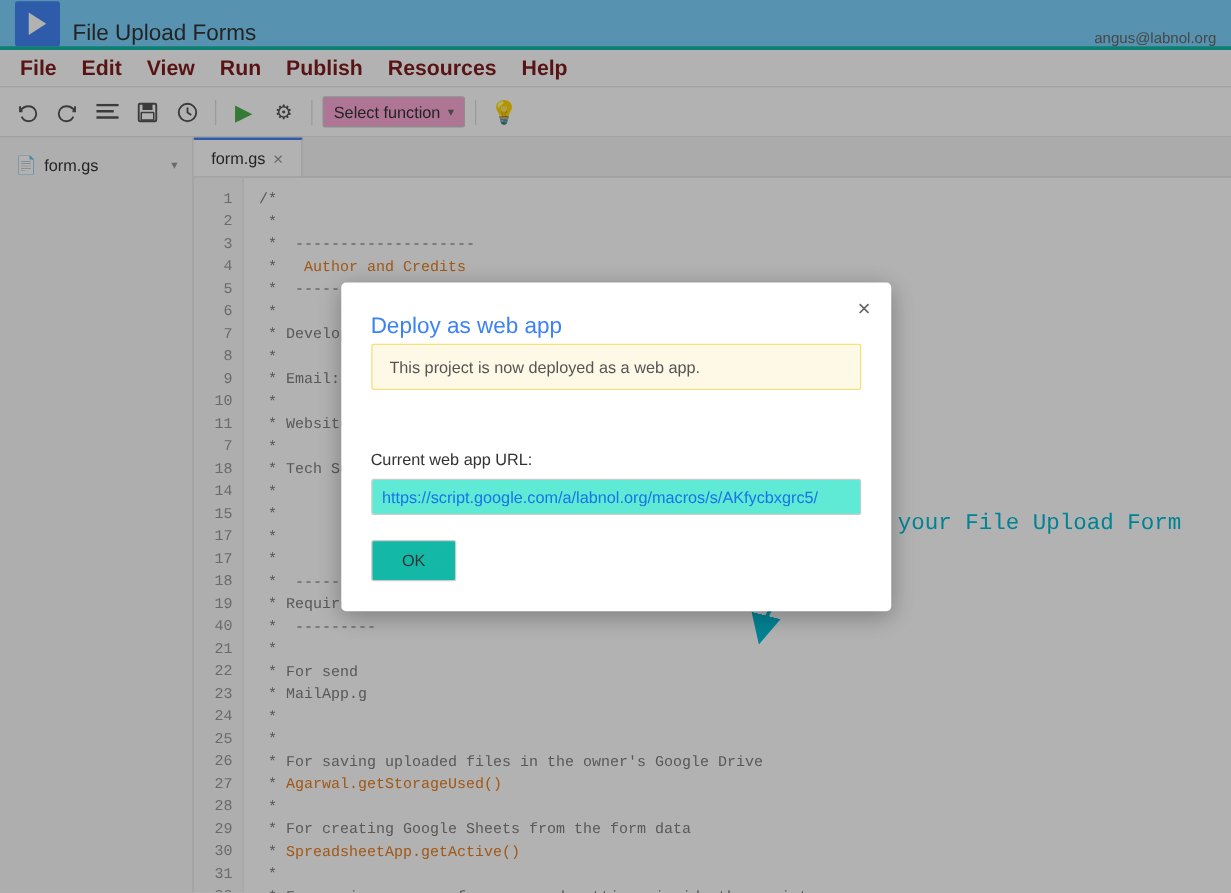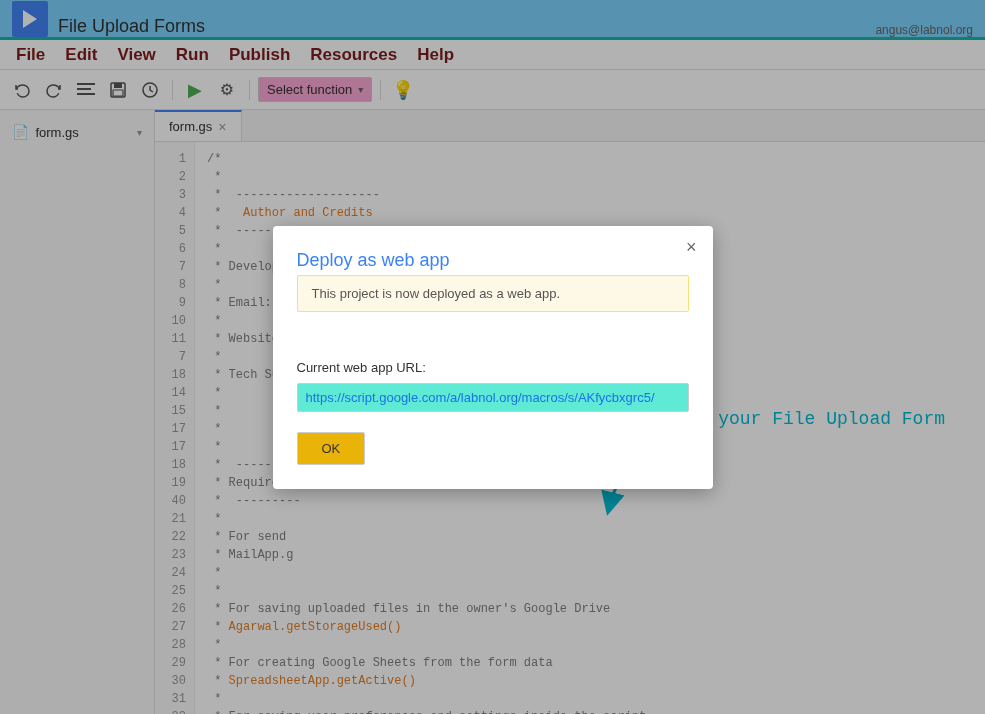--- a/index.html
+++ b/index.html
@@ -270,21 +270,21 @@
       padding: 6px 8px;
       border: 1px solid #ccc;
       border-radius: 2px;
       font-size: 13px;
       color: #1a73e8;
       margin-bottom: 20px;
       background: #5eead4;
     }
     #modal-ok-btn {
       padding: 8px 24px;
-      background: #eab308;
+      background: #14b8a6;
       border: 1px solid #ccc;
       border-radius: 2px;
       font-size: 13px;
       color: #333;
       cursor: pointer;
     }
 
     
     #arrow-svg {
       position: absolute;

